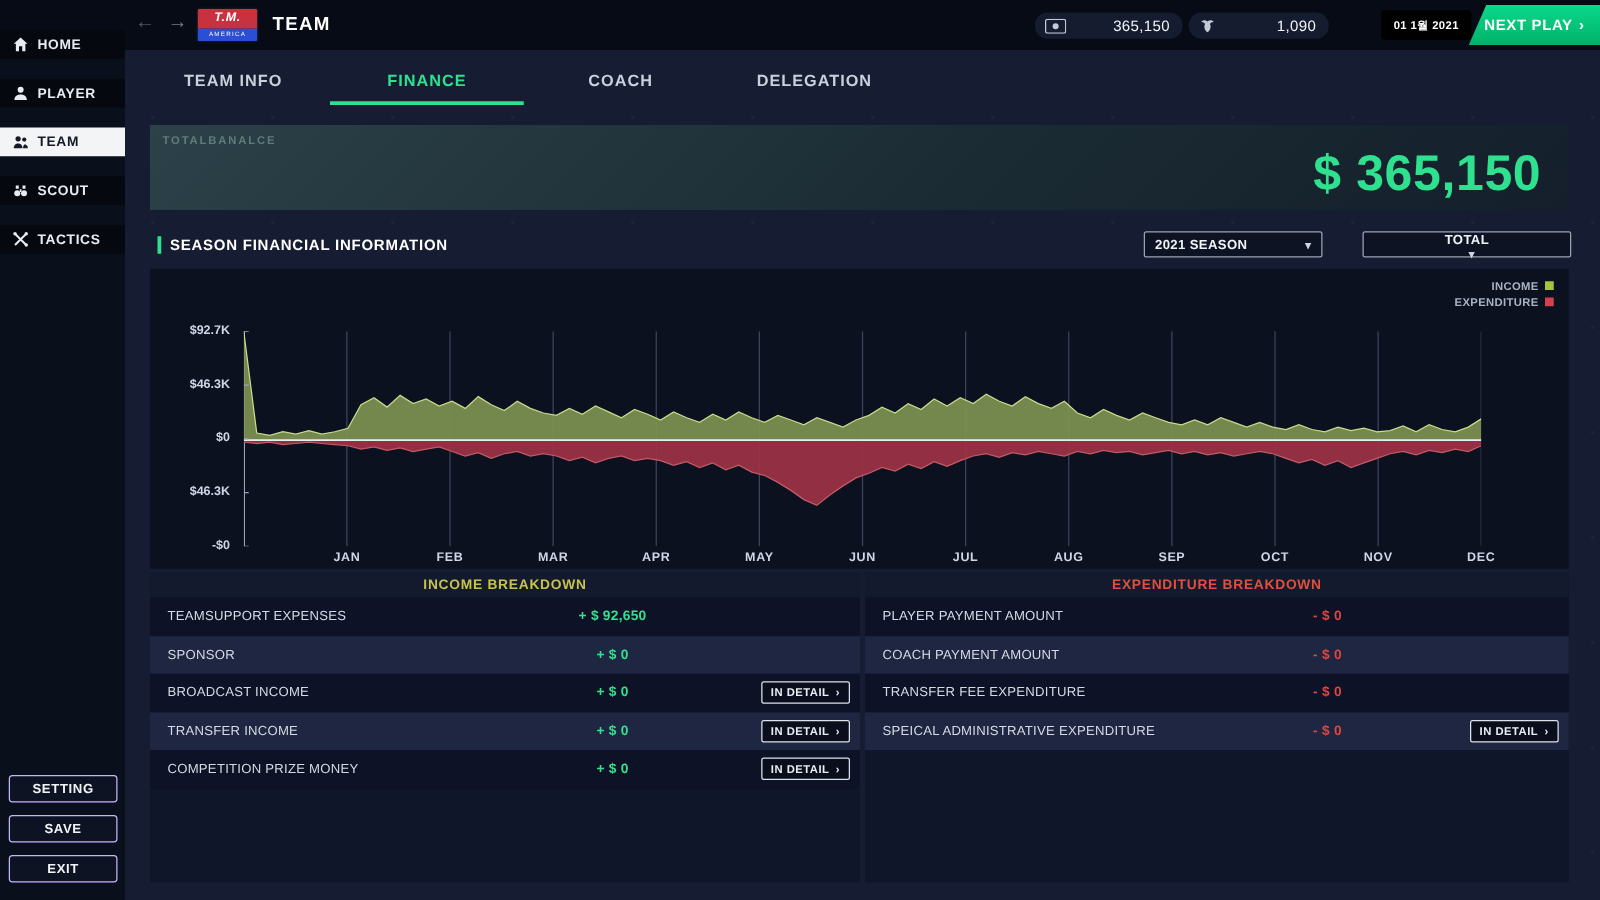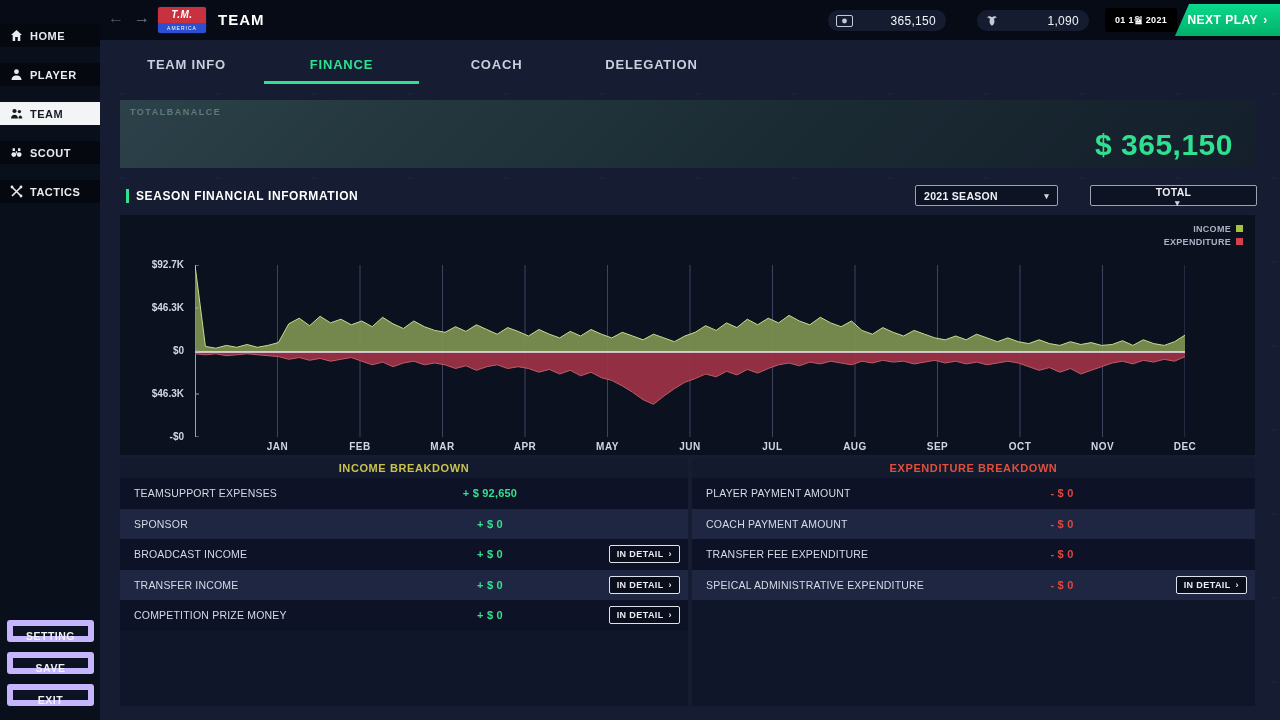--- a/index.html
+++ b/index.html
@@ -15,56 +15,56 @@
   #topbar { position:absolute; left:0; top:0; width:1280px; height:40px; background:#070b16; z-index:5; }
   .nav-arrow { position:absolute; top:9px; font-size:16px; font-weight:bold; cursor:pointer; }
   #back-arrow { left:108px; color:#4d5568; }
   #forward-arrow { left:134px; color:#717a8e; }
   #logo { position:absolute; left:158px; top:7px; width:48px; height:26px; border-radius:2px; overflow:hidden; box-shadow:0 0 0 1px #0d1322; }
   .logo-top { height:16px; background:#c7323e; color:#fff; font-style:italic; font-weight:bold; font-size:10px; text-align:center; line-height:16px; letter-spacing:.5px; }
   .logo-bottom { height:10px; background:#2a4fd4; color:#fff; font-size:5px; text-align:center; line-height:10px; letter-spacing:1px; }
   #page-title { position:absolute; left:218px; top:11px; font-size:15px; font-weight:bold; letter-spacing:1px; color:#ffffff; }
   .res-pill { position:absolute; top:10px; height:21px; background:#151c2f; border-radius:10px; display:flex; align-items:center; justify-content:space-between; padding:0 10px 0 8px; }
   #money-pill { left:828px; width:118px; }
-  #gold-pill { left:977px; width:112px; }
+  #gold-pill { left:951px; width:112px; }
   .res-pill svg { flex:0 0 auto; }
   .res-value { font-size:12px; font-weight:normal; color:#f2f4f8; letter-spacing:.3px; }
   #date-chip { position:absolute; left:1105px; top:8px; width:72px; height:24px; background:#000; border-radius:3px; display:flex; align-items:center; justify-content:center; font-size:9px; font-weight:bold; color:#fff; letter-spacing:.3px; }
   #next-play { position:absolute; left:1175px; top:4px; width:105px; height:32px; background:linear-gradient(180deg,#0bd98c,#00b169); clip-path:polygon(14px 0, 100% 0, 100% 100%, 0 100%); display:flex; align-items:center; justify-content:center; gap:5px; font-size:12px; font-weight:bold; color:#fff; letter-spacing:.5px; cursor:pointer; }
   .np-chev { font-size:12px; }
 
   
   #sidebar { position:absolute; left:0; top:8px; width:100px; z-index:6; }
   .side-item { width:100px; height:23px; background:#05080f; display:flex; align-items:center; gap:7px; padding-left:10px; font-size:11px; font-weight:bold; letter-spacing:.5px; color:#e8ebf2; cursor:pointer;margin-top:16px; }
   .side-item.active { background:#f3f4f6; color:#161a24; }
   .side-item svg { flex:0 0 auto; }
 
   
-  .footer-btn { position:absolute; left:7px; width:87px; height:22px; background:#0d1322; border:6px solid #c4b5fd; border-radius:3px; color:#f0f2f6; font-size:10.5px; font-weight:bold; letter-spacing:.5px; text-align:center; line-height:20px; cursor:pointer; }
+  .footer-btn { position:absolute; left:7px; width:87px; height:22px; background:#0d1322; border:1px solid #c4b5fd; border-radius:3px; color:#f0f2f6; font-size:10.5px; font-weight:bold; letter-spacing:.5px; text-align:center; line-height:20px; cursor:pointer; }
   #btn-setting { top:620px; }
   #btn-save { top:652px; }
   #btn-exit { top:684px; }
 
   
   #content { position:absolute; left:100px; top:40px; width:1180px; height:680px;
     background-color:#161d33;
     background-image:radial-gradient(#232c4e 1px, transparent 1.4px), radial-gradient(#1d2545 1px, transparent 1.4px);
     background-size:130px 112px, 96px 84px;
     background-position:24px 30px, 70px 12px;
   }
 
   
   #tabs { position:absolute; left:9px; top:8px; height:36px; display:flex; }
   .tab { width:155px; text-align:center; line-height:34px; font-size:13px; font-weight:bold; letter-spacing:.8px; color:#c9cfdc; cursor:pointer; }
   .tab.active { color:#2fe08f; border-bottom:3px solid #2fe08f; }
 
   
   #balance-panel { position:absolute; left:20px; top:60px; width:1135px; height:68px; background:linear-gradient(135deg,#2c4149 0%,#1b2c34 55%,#141f2b 100%); }
   #balance-label { position:absolute; left:10px; top:7px; font-size:9px; letter-spacing:1.5px; color:#5f7d78; font-weight:bold; }
-  #balance-value { position:absolute; right:22px; bottom:6px; font-size:30px; font-weight:bold; color:#2fe08f; letter-spacing:.5px; }
+  #balance-value { position:absolute; right:22px; bottom:6px; font-size:40px; font-weight:bold; color:#2fe08f; letter-spacing:.5px; }
 
   
   #season-row { position:absolute; left:20px; top:145px; width:1135px; height:22px; }
   #season-bar { position:absolute; left:6px; top:4px; width:3px; height:14px; background:#2fe08f; }
   #season-title { position:absolute; left:16px; top:4px; font-size:12px; font-weight:bold; letter-spacing:.6px; color:#fff; }
   .select { position:absolute; top:0; height:21px; border:1px solid #9aa3b2; border-radius:2px; background:rgba(10,14,26,.6); display:flex; align-items:center; justify-content:space-between; padding:0 8px; font-size:10.5px; font-weight:bold; letter-spacing:.3px; color:#eef1f6; cursor:pointer; }
   #season-select { left:795px; width:143px; }
   #total-select { left:970px; width:167px;flex-direction:column; }
   .chev { font-size:9px; color:#cfd5e0; margin-left:8px; }
 

